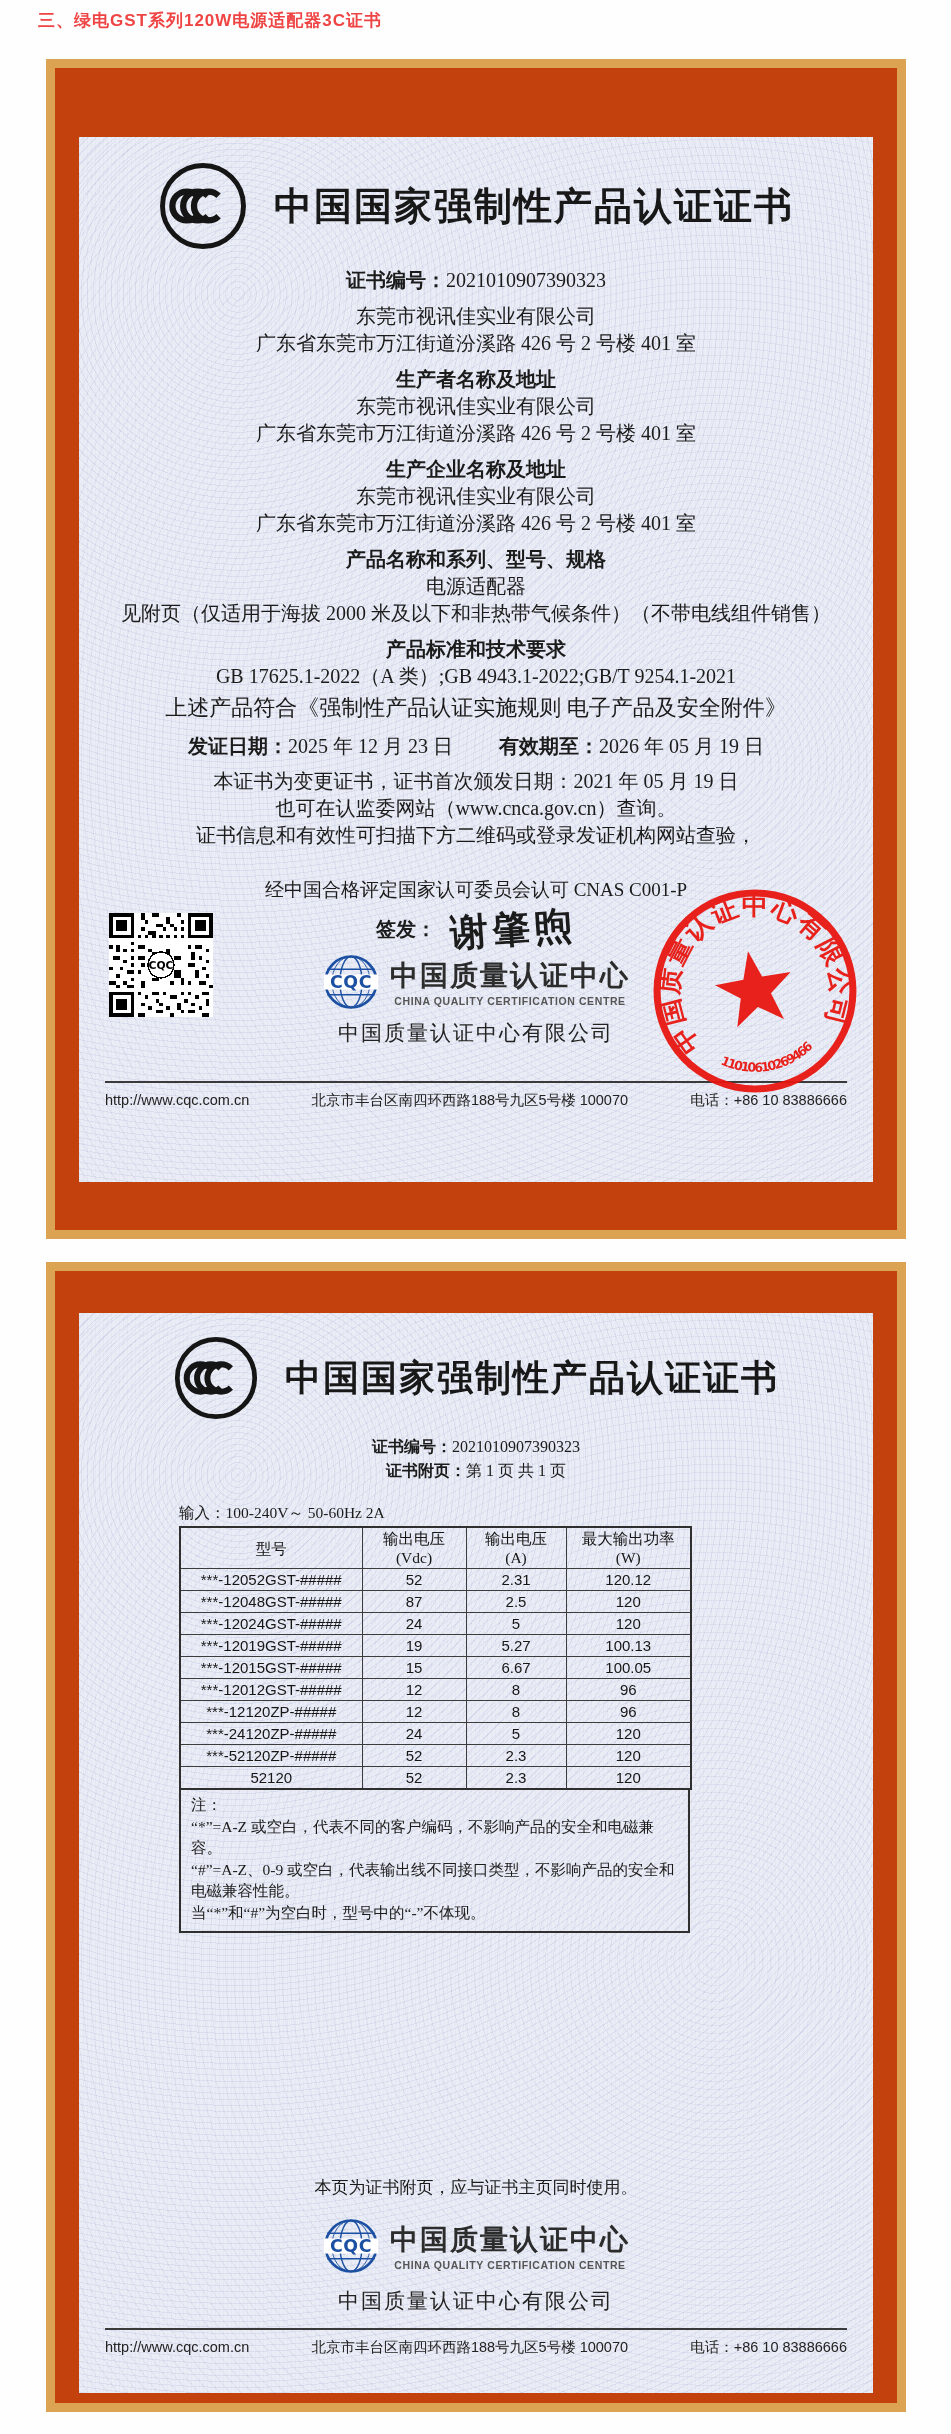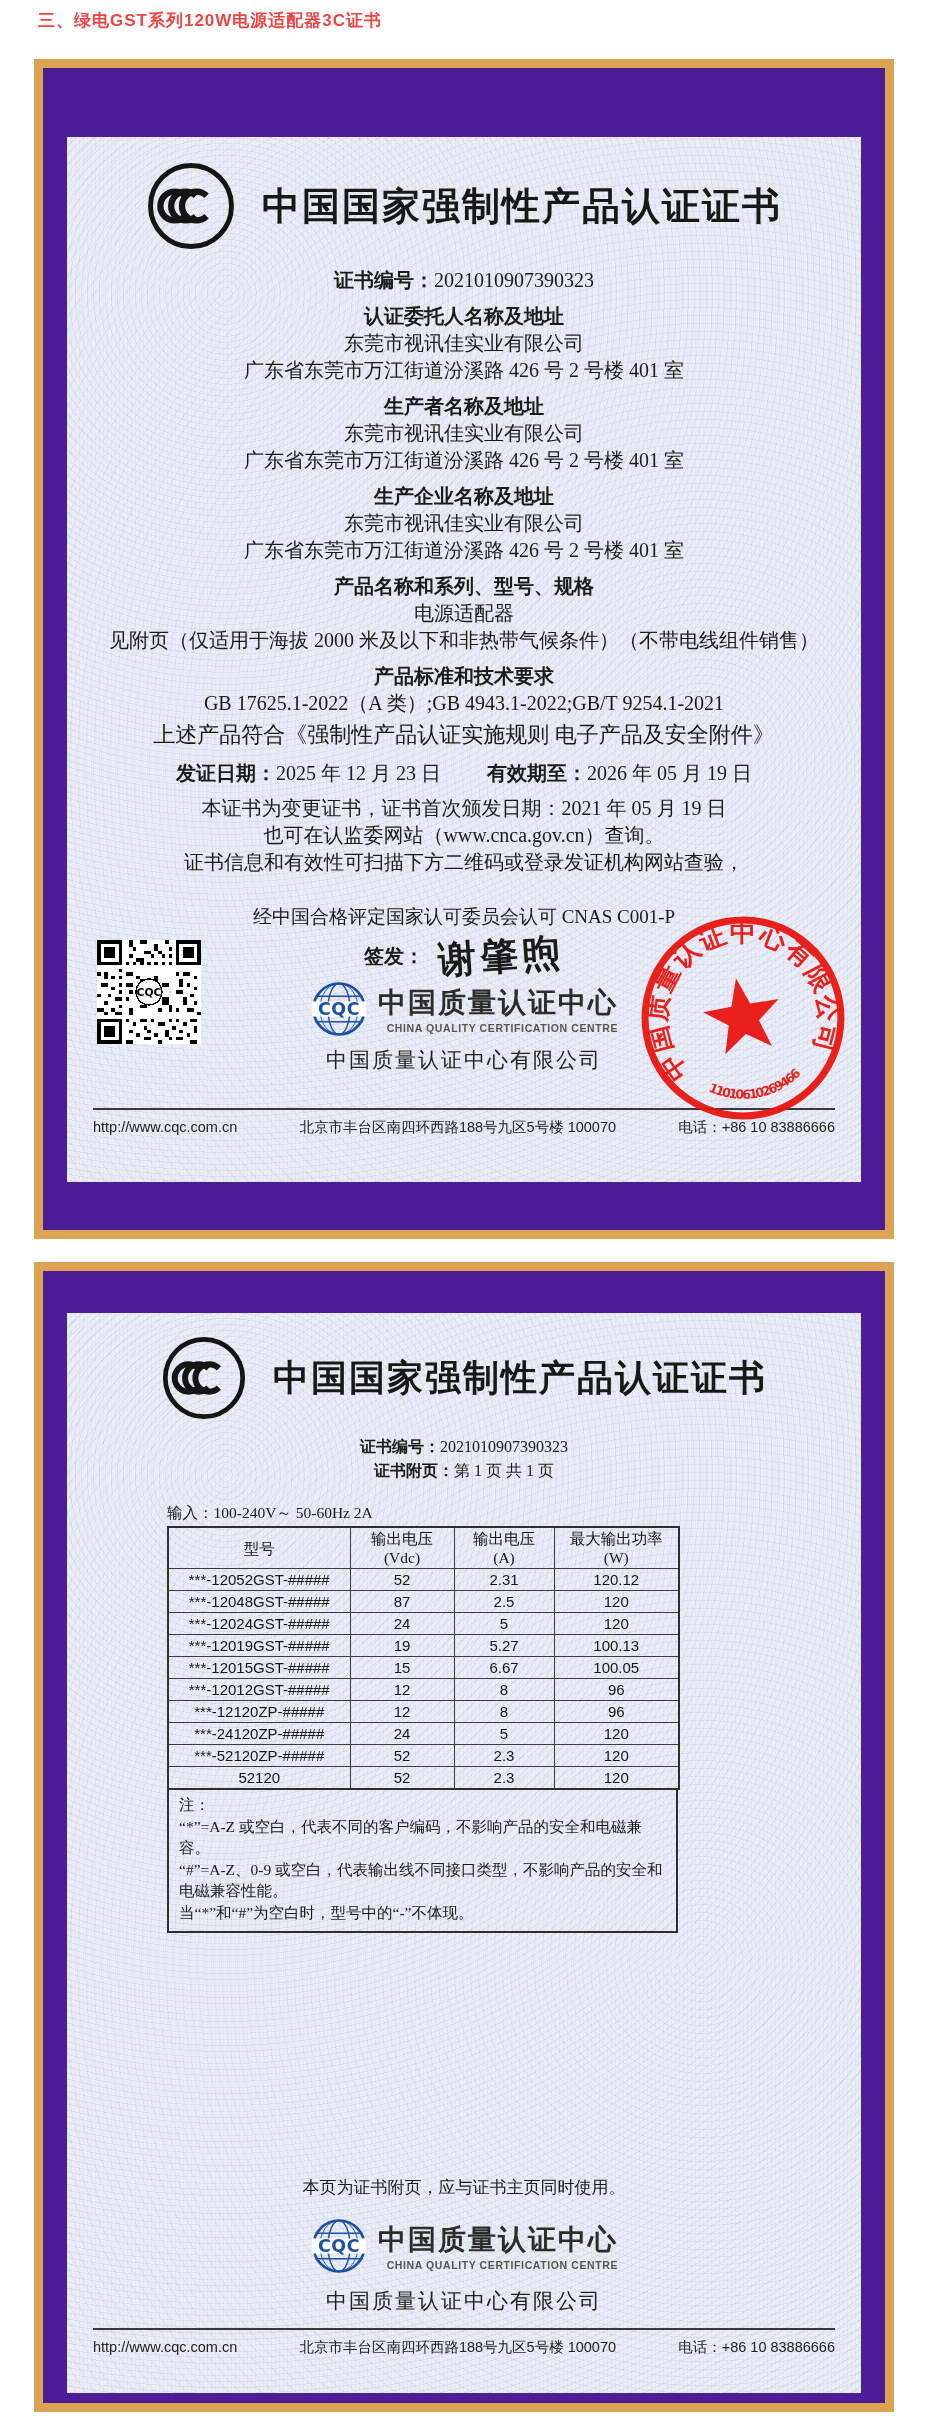--- a/index.html
+++ b/index.html
@@ -6,22 +6,22 @@
   body{
     width:951px;height:2434px;position:relative;background:#fefefe;
     font-family:"Liberation Serif","DejaVu Serif",serif;color:#1b1b1b;
   }
   .page-title{
     position:absolute;top:9px;left:38px;
     font-family:"Liberation Sans","DejaVu Sans",sans-serif;
     font-weight:bold;font-size:17px;color:#ef4444;letter-spacing:1px;
   }
   .cert{
-    position:absolute;left:34px;width:860px;box-sizing:border-box;
-    border:9px solid #dca352;background:#4c1d95;
+    position:absolute;left:46px;width:860px;box-sizing:border-box;
+    border:9px solid #dca352;background:#c2410c;
   }
   #cert1{top:59px;height:1180px;}
   #cert2{top:1262px;height:1150px;}
   .paper{
     position:absolute;left:24px;right:24px;overflow:hidden;
     background-color:#eaedf5;
     background-image:
       repeating-radial-gradient(circle at 20% 15%, rgba(125,135,195,.14) 0 1px, transparent 1px 6px),
       repeating-radial-gradient(circle at 80% 60%, rgba(125,135,195,.11) 0 1px, transparent 1px 8px),
       repeating-linear-gradient(90deg, rgba(125,135,195,.05) 0 1px, transparent 1px 4px);
@@ -55,21 +55,21 @@
   .qr{position:absolute;left:30px;top:4px;width:104px;height:104px;}
   .sign-center{width:500px;margin:0 auto;}
   .sign-row{font-size:20px;display:flex;justify-content:center;align-items:center;gap:14px;}
   .signature{
     display:inline-block;font-size:38px;font-weight:bold;transform:rotate(-4deg);
     letter-spacing:4px;line-height:40px;
   }
   .cqc-row{margin-top:4px;display:flex;justify-content:center;align-items:center;gap:10px;}
   .cqc-globe{width:58px;height:58px;flex:0 0 auto;}
   .cqc-cn{font-family:"Liberation Sans","DejaVu Sans",sans-serif;font-weight:600;font-size:28px;letter-spacing:2px;color:#2c2c2c;text-align:left;}
-  .cqc-en{font-family:"Liberation Sans","DejaVu Sans",sans-serif;font-weight:bold;font-size:10.5px;letter-spacing:.6px;color:#555;text-align:right;margin-top:0;}
+  .cqc-en{font-family:"Liberation Sans","DejaVu Sans",sans-serif;font-weight:bold;font-size:10.5px;letter-spacing:.6px;color:#555;text-align:center;margin-top:0;}
   .company-name{margin-top:8px;font-size:21px;letter-spacing:2px;
     font-family:"Liberation Sans","DejaVu Sans",sans-serif;color:#222;}
   .seal{position:absolute;right:12px;top:-24px;width:212px;height:212px;transform:rotate(-10deg);opacity:.94;}
 
   .cert-footer{margin:12px 26px 0 26px;border-top:2px solid #3a3a3a;padding-top:8px;
     display:flex;justify-content:space-between;align-items:baseline;
     font-family:"Liberation Sans","DejaVu Sans",sans-serif;font-size:14.5px;color:#222;}
 
   
   .certno-line2{margin-top:14px;font-size:16px;line-height:24px;}
@@ -108,21 +108,20 @@
         </g>
       </svg>
       <div class="cert-title">中国国家强制性产品认证证书</div>
     </div>
 
     <div class="certno-line">
       <span class="lbl">证书编号：</span><span>2021010907390323</span>
     </div>
 
     <div class="sec">
-      <div class="heading">认证委托人名称及地址</div>
       <div>东莞市视讯佳实业有限公司</div>
       <div>广东省东莞市万江街道汾溪路 426 号 2 号楼 401 室</div>
     </div>
     <div class="sec">
       <div class="heading">生产者名称及地址</div>
       <div>东莞市视讯佳实业有限公司</div>
       <div>广东省东莞市万江街道汾溪路 426 号 2 号楼 401 室</div>
     </div>
     <div class="sec">
       <div class="heading">生产企业名称及地址</div>

